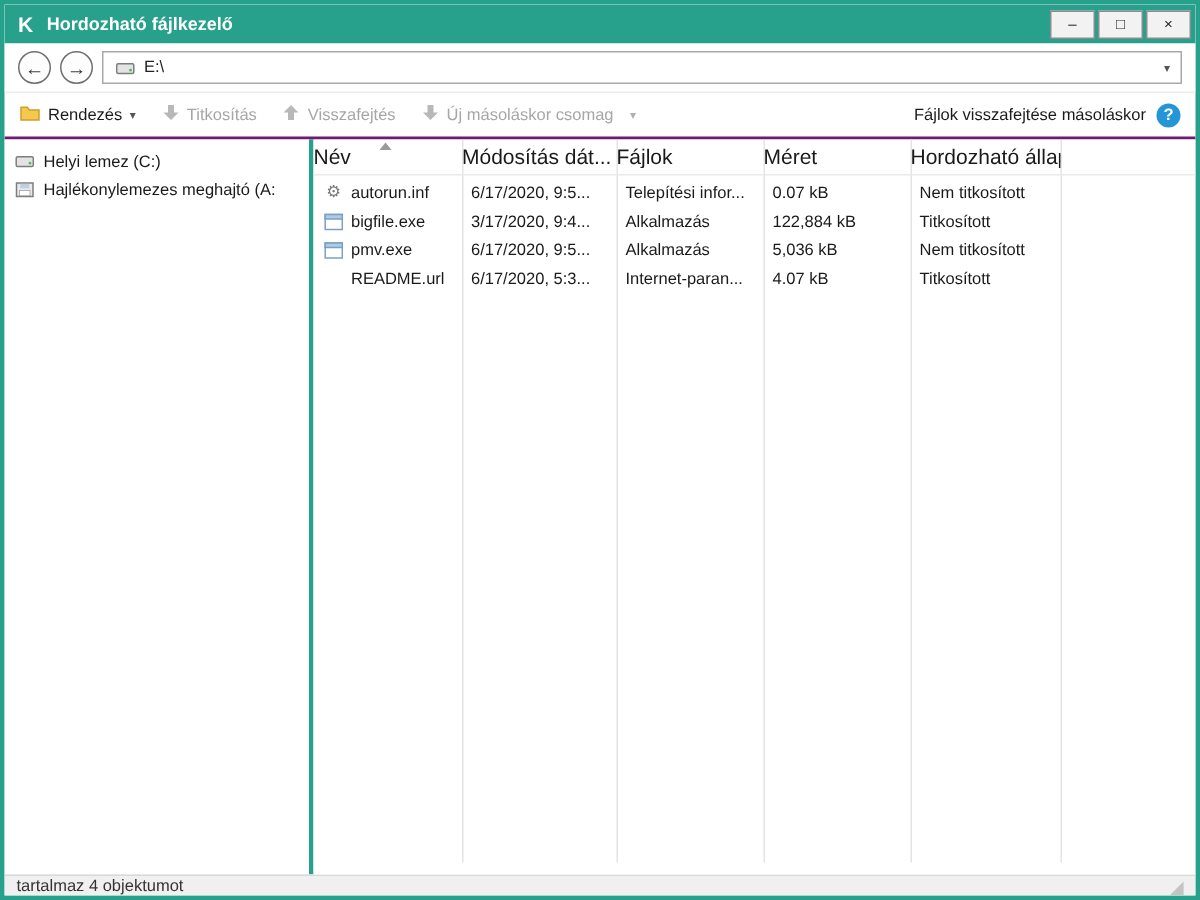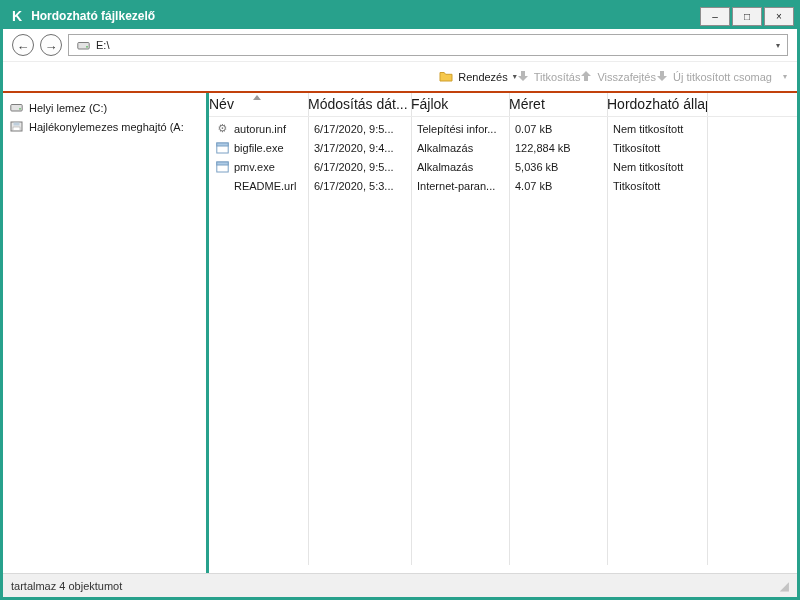--- a/index.html
+++ b/index.html
@@ -14,21 +14,21 @@
   .winbtns{margin-left:auto;display:flex;gap:2px;}
   .winbtn{width:30px;height:19px;background:#f2f2f2;border:1px solid #8c8c8c;display:flex;align-items:center;justify-content:center;font-size:10px;color:#222;cursor:default;}
 
   
   .navbar{height:32px;display:flex;align-items:center;gap:6px;padding:0 9px;background:#fff;flex:0 0 auto;}
   .navcircle{width:22px;height:22px;border-radius:50%;border:1px solid #6f6f6f;color:#3c3c3c;display:flex;align-items:center;justify-content:center;font-size:13px;background:#fdfdfd;}
   .addressbar{flex:1;height:22px;border:1px solid #a9a9a9;display:flex;align-items:center;gap:6px;padding:0 7px;font-size:11px;color:#222;background:#fff;}
   .addr-caret{margin-left:auto;color:#555;font-size:8px;}
 
   
-  .toolbar{height:32px;display:flex;align-items:center;padding:0 10px;border-top:1px solid #ededed;border-bottom:2px solid #c2410c;flex:0 0 auto;justify-content:flex-end;}
+  .toolbar{height:32px;display:flex;align-items:center;gap:17px;padding:0 10px;border-top:1px solid #ededed;border-bottom:2px solid #701a75;flex:0 0 auto;}
   .tbtn{display:flex;align-items:center;gap:5px;font-size:11px;color:#1a1a1a;white-space:nowrap;}
   .tbtn.disabled{color:#a6a6a6;}
   .caret{font-size:8px;color:#555;}
   .caret.dis{color:#b0b0b0;margin-left:6px;}
   .tb-right{margin-left:auto;display:flex;align-items:center;gap:7px;font-size:11px;color:#1a1a1a;white-space:nowrap;}
   .helpicon{width:16px;height:16px;border-radius:50%;background:#2496d8;color:#fff;font-size:11px;font-weight:bold;display:flex;align-items:center;justify-content:center;}
 
   
   .content{flex:1 1 auto;display:flex;min-height:0;}
   .sidebar{width:203px;padding-top:5px;background:#fff;}
@@ -45,21 +45,21 @@
   .hcell{font-size:14px;color:#1a1a1a;padding-left:0;white-space:nowrap;overflow:hidden;}
   .c1{width:99px}.c2{width:103px}.c3{width:98px}.c4{width:98px}.c5{width:100px}
   .row{display:flex;height:19px;align-items:center;}
   .rows{padding-top:2px;}
   .cell{font-size:11px;color:#1a1a1a;padding-left:6px;white-space:nowrap;overflow:hidden;}
   .namecell{display:flex;align-items:center;gap:4px;}
   .ficon{width:15px;display:flex;justify-content:center;flex:0 0 auto;}
   .gear{color:#7a7a7a;font-size:11px;line-height:1;}
 
   
-  .statusbar{height:24px;background:#f0f0f0;border-top:1px solid #d9d9d9;display:flex;align-items:center;padding:0 8px;font-size:11px;color:#333;flex:0 0 auto;}
+  .statusbar{height:14px;background:#f0f0f0;border-top:1px solid #d9d9d9;display:flex;align-items:center;padding:0 8px;font-size:11px;color:#333;flex:0 0 auto;}
   .grip{margin-left:auto;color:#c4c4c4;font-size:12px;line-height:1;}
 </style>
 </head>
 <body>
 
 <div class="window">
 
   <div class="titlebar">
     <span class="logo">K</span>
     <span class="title">Hordozható fájlkezelő</span>
@@ -110,22 +110,26 @@
           </svg>
       </span>
       <span>Visszafejtés</span>
     </div>
     <div class="tbtn disabled">
       <span>
         <svg width="12" height="12" viewBox="0 0 12 12">
             <path d="M4 1h4v5h3l-5 5-5-5h3z" fill="#b8b8b8"></path>
           </svg>
       </span>
-      <span>Új titkosított csomag</span>
+      <span>Új másoláskor csomag</span>
       <span class="caret dis">▾</span>
+    </div>
+    <div class="tb-right">
+      <span>Fájlok visszafejtése másoláskor</span>
+      <span class="helpicon">?</span>
     </div>
   </div>
 
   <div class="content">
 
     <div class="sidebar">
       <div class="sideitem">
         <span class="sicon">
           <svg width="13" height="13" viewBox="0 0 13 13">
               <rect x="0.8" y="3.5" width="11.4" height="6.5" rx="1" fill="#e3e3e3" stroke="#7d7d7d"></rect>

